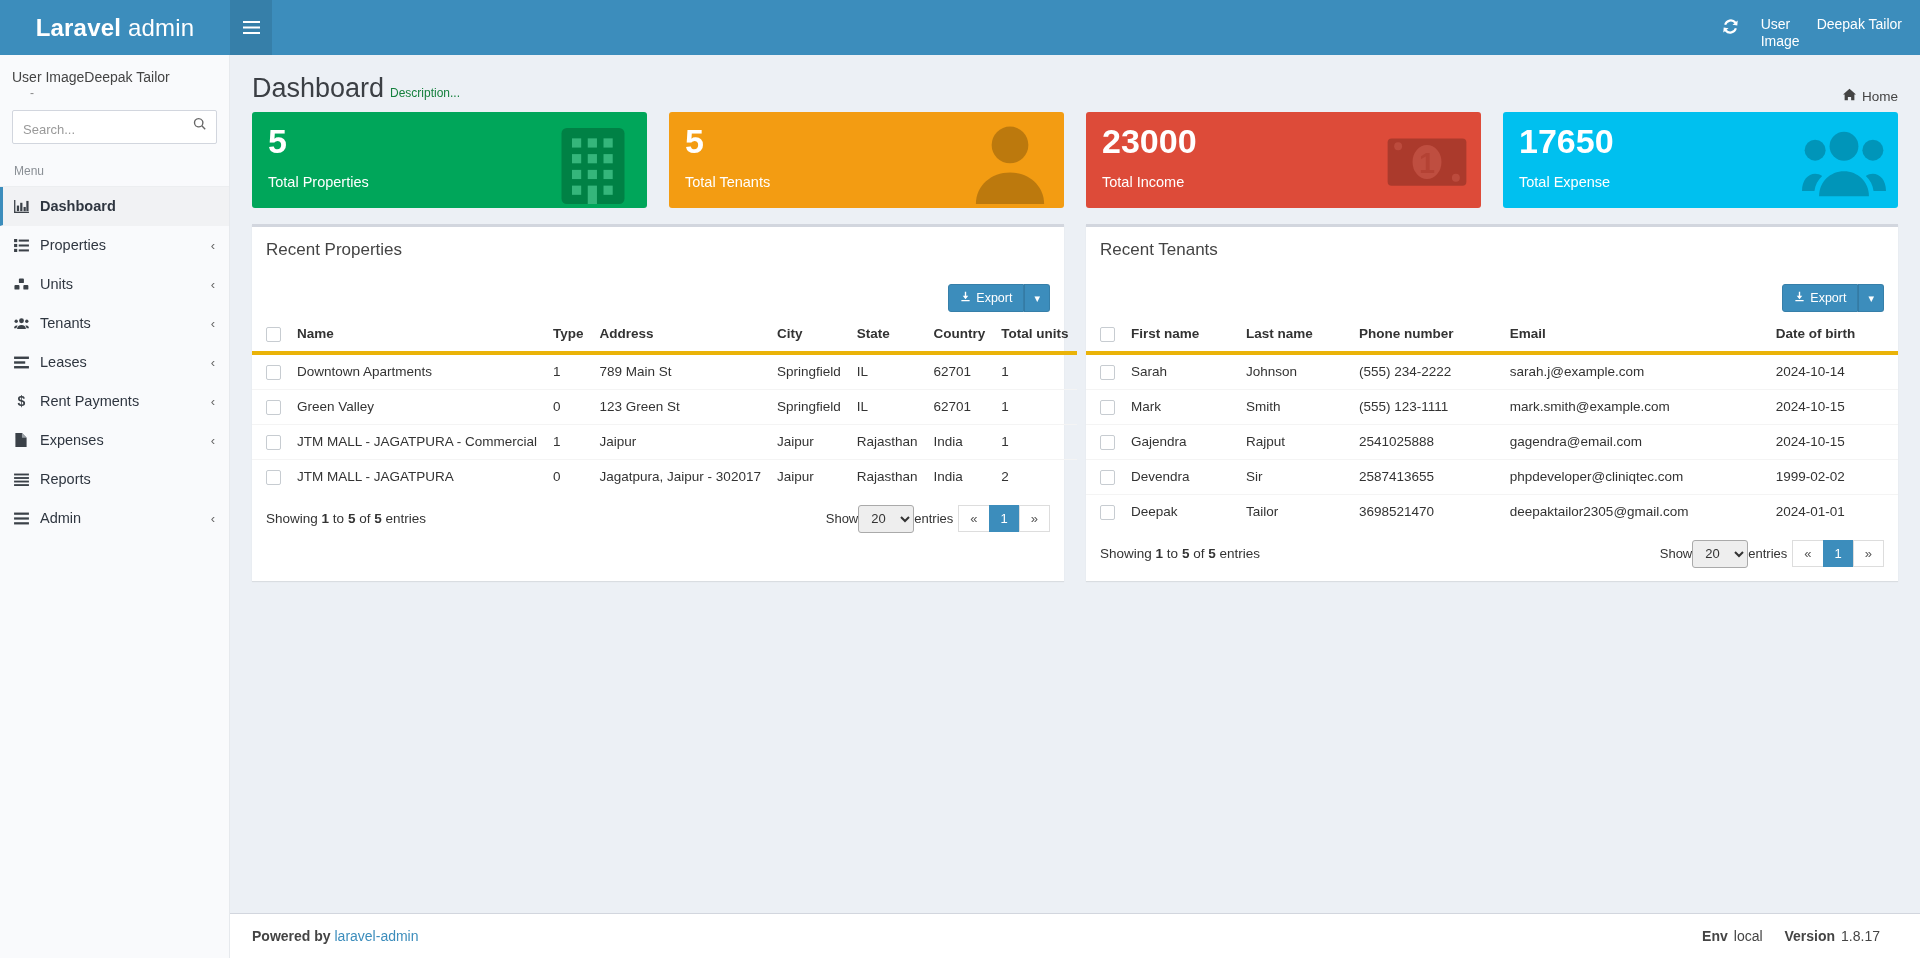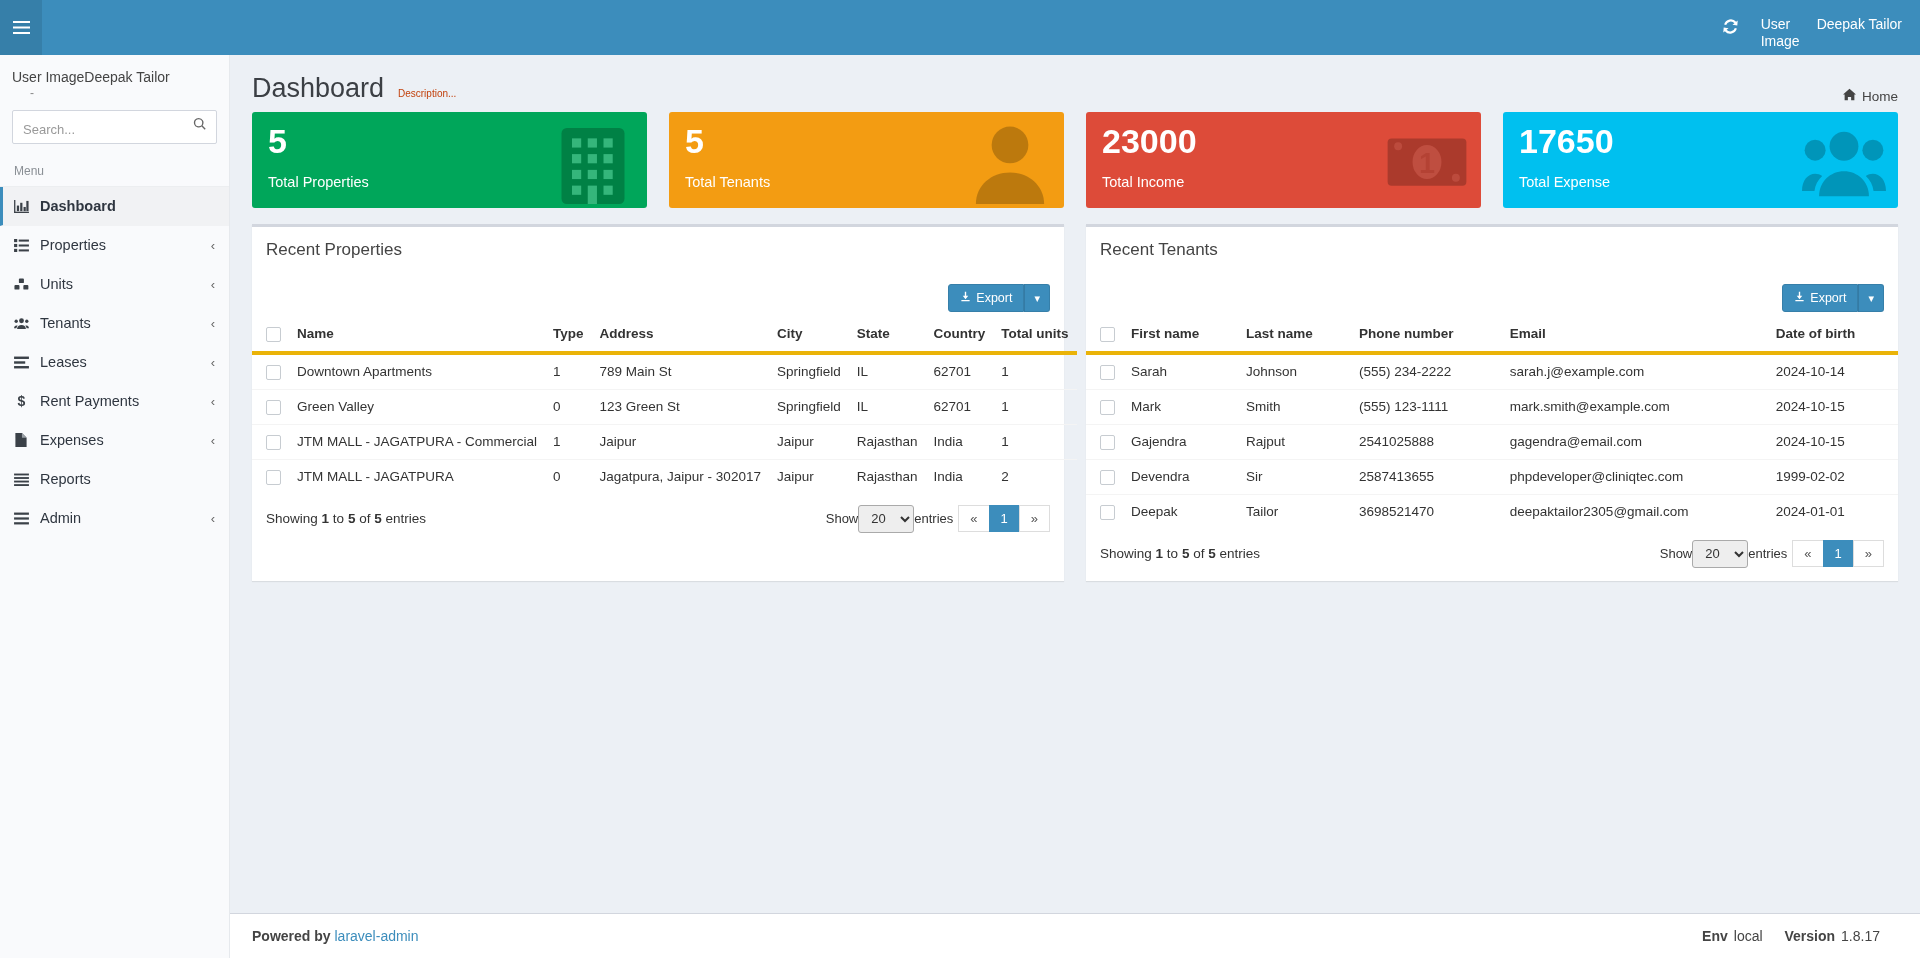--- a/index.html
+++ b/index.html
@@ -73,21 +73,21 @@
   .menu li .mi { width: 26px; flex: 0 0 26px; display: inline-flex; align-items: center; color: #3b4148; font-size: 14px; }
   .menu li .mlabel { flex: 1 1 auto; }
   .menu li .caret { color: #666; font-size: 13px; }
 
   
   #content { flex: 1 1 auto; display: flex; flex-direction: column; min-width: 0; background: #ecf0f5; }
   .content-header {
     padding: 18px 22px 8px 22px; display: flex; align-items: flex-end; justify-content: space-between;
   }
   .page-title { font-size: 27px; color: #3b3f44; font-weight: 400; }
-  .page-desc { font-size: 10px; color: #c2410c; margin-left: 10px; }
+  .page-desc { font-size: 12px; color: #15803d; margin-left: 2px; }
   .breadcrumb { font-size: 13.5px; color: #444; display: flex; align-items: center; gap: 6px; }
   .breadcrumb .home-icon { font-size: 13px; }
 
   .content-body { padding: 0 22px 0 22px; flex: 1 1 auto; }
 
   
   .stat-row { display: flex; gap: 22px; }
   .small-box {
     flex: 1 1 0; border-radius: 3px; color: #fff; position: relative;
     height: 96px; padding: 12px 16px; overflow: hidden;
@@ -162,20 +162,23 @@
   .main-footer a { color: #3c8dbc; text-decoration: none; }
   .main-footer .right b { font-weight: 700; }
   .main-footer .right span { margin-left: 6px; margin-right: 18px; }
 </style>
 </head>
 <body>
 
 <div id="app">
 
   <div id="topbar">
+    <div class="logo">
+      <span class="bold">Laravel</span>&nbsp;<span class="lite">admin</span>
+    </div>
     <div class="navbar">
       <div class="sidebar-toggle">
         <svg width="17" height="13" viewBox="0 0 17 13" aria-hidden="true">
             <rect x="0" y="0" width="17" height="2" fill="#fff"></rect>
             <rect x="0" y="5.5" width="17" height="2" fill="#fff"></rect>
             <rect x="0" y="11" width="17" height="2" fill="#fff"></rect>
           </svg>
       </div>
       <div class="navbar-right">
         <div class="refresh-btn">

